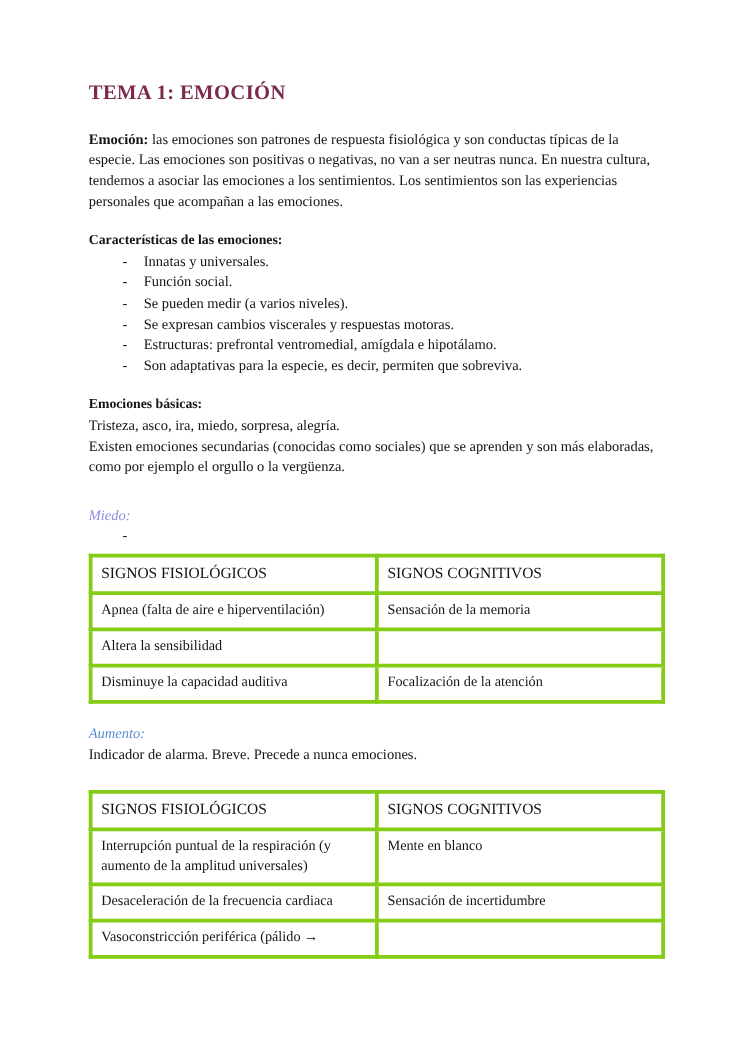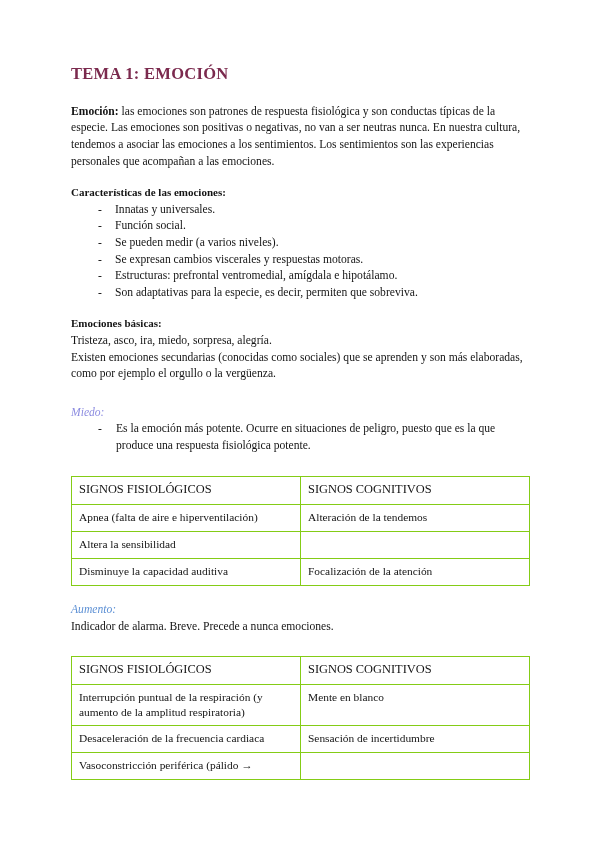--- a/index.html
+++ b/index.html
@@ -98,21 +98,21 @@
   .sec-label.sorpresa{ color: #5b8fd4; }
 
   
   table.signs {
     border-collapse: collapse;
     width: 458px;
     table-layout: fixed;
     margin: 0;
   }
   table.signs td {
-    border: 1px solid #84cc16;
+    border: 3px solid #84cc16;
     font-size: 11.4px;
     line-height: 15.2px;
     padding: 5px 6px 5px 7px;
     vertical-align: top;
     height: 16px;
     color: #141414;
   }
   table.signs col.c1 { width: 229px; }
   table.signs col.c2 { width: 229px; }
   table.signs tr.header td {
@@ -172,39 +172,38 @@
 
     <p class="para">Existen emociones secundarias (conocidas como sociales) que se aprenden y son más elaboradas, como por ejemplo el orgullo o la vergüenza.</p>
 
     <div class="spacer-8"></div>
 
     <p class="sec-label miedo">Miedo:</p>
 
     <ul class="dash-list wide">
       <li>
         <span class="dash">-</span>
-        <span>Es la emoción más potente. Ocurre en situaciones de peligro, puesto que es la que produce una respuesta fisiológica potente.</span>
       </li>
     </ul>
 
     <div class="spacer-8"></div>
 
     <table class="signs">
       <colgroup>
           <col class="c1">
           <col class="c2">
         </colgroup>
       <tbody>
         <tr class="header">
           <td>SIGNOS FISIOLÓGICOS</td>
           <td>SIGNOS COGNITIVOS</td>
         </tr>
         <tr>
           <td>Apnea (falta de aire e hiperventilación)</td>
-          <td>Alteración de la tendemos</td>
+          <td>Sensación de la memoria</td>
         </tr>
         <tr>
           <td>Altera la sensibilidad</td>
           <td class="empty"></td>
         </tr>
         <tr>
           <td>Disminuye la capacidad auditiva</td>
           <td>Focalización de la atención</td>
         </tr>
       </tbody>
@@ -222,21 +221,21 @@
       <colgroup>
           <col class="c1">
           <col class="c2">
         </colgroup>
       <tbody>
         <tr class="header">
           <td>SIGNOS FISIOLÓGICOS</td>
           <td>SIGNOS COGNITIVOS</td>
         </tr>
         <tr>
-          <td>Interrupción puntual de la respiración (y aumento de la amplitud respiratoria)</td>
+          <td>Interrupción puntual de la respiración (y aumento de la amplitud universales)</td>
           <td>Mente en blanco</td>
         </tr>
         <tr>
           <td>Desaceleración de la frecuencia cardiaca</td>
           <td>Sensación de incertidumbre</td>
         </tr>
         <tr>
           <td>Vasoconstricción periférica (pálido →</td>
           <td class="empty"></td>
         </tr>

